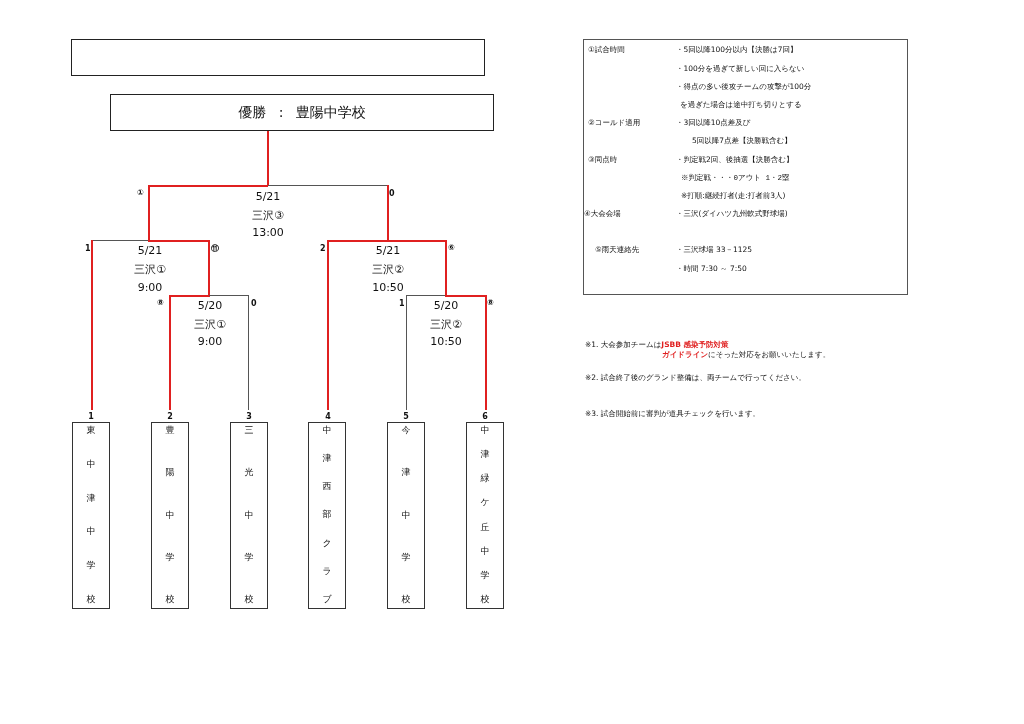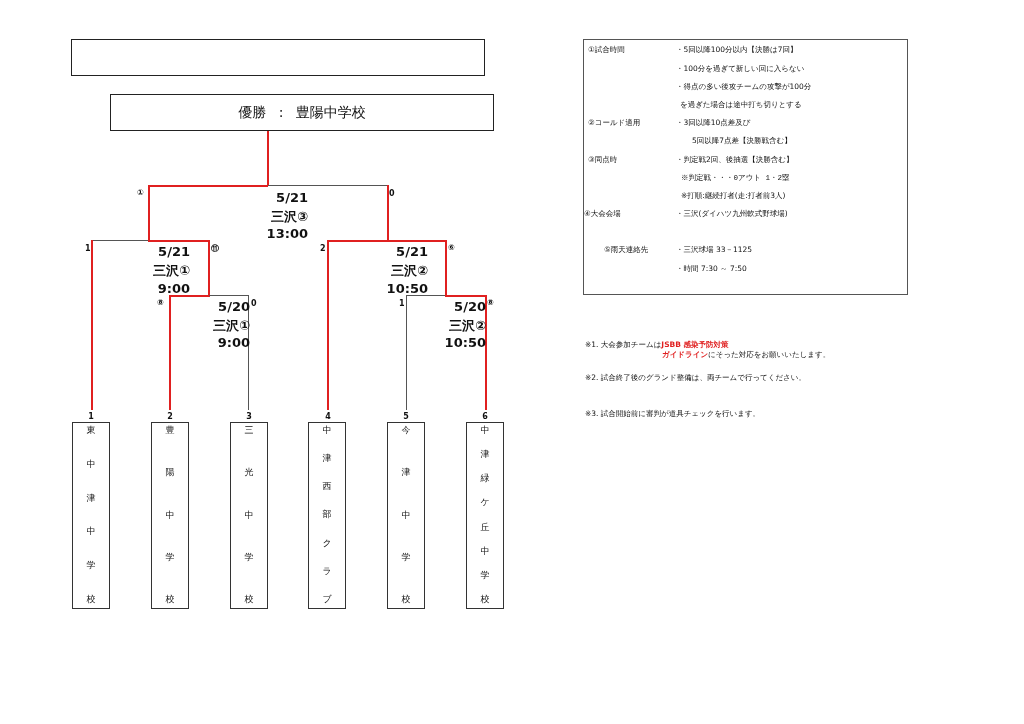--- a/index.html
+++ b/index.html
@@ -8,21 +8,21 @@
   .title-box{left:71px;top:39px;width:414px;height:37px;border:1.5px solid #222;box-sizing:border-box;text-align:center;font-size:13px;line-height:16px;padding-top:2px;}
   .champ-box{left:110px;top:94px;width:384px;height:37px;border:1.5px solid #222;box-sizing:border-box;text-align:center;font-size:14px;line-height:34px;}
   .hl{position:absolute;height:0;}
   .vl{position:absolute;width:0;}
   .g{border-color:#555;}
   .r{border-color:#e02020;}
   .hl.g{border-top:1.3px solid #555;}
   .vl.g{border-left:1.3px solid #555;}
   .hl.r{border-top:2.4px solid #e02020;}
   .vl.r{border-left:2.4px solid #e02020;}
-  .info{font-size:13px;text-align:right;width:80px;font-weight:bold;}
+  .info{font-size:11px;text-align:center;width:80px;}
   .score{font-size:8px;font-weight:bold;}
   .seed{font-size:8px;font-weight:bold;text-align:center;width:20px;}
   .team-box{width:38px;height:187px;border:1.3px solid #333;box-sizing:border-box;top:422px;display:flex;flex-direction:column;justify-content:space-between;align-items:center;padding:1px 0 2px;font-size:9px;}
   .rules-box{left:583px;top:39px;width:325px;height:256px;border:1.3px solid #555;box-sizing:border-box;}
   .rule-row{position:absolute;font-size:7.5px;white-space:nowrap;}
   .note{position:absolute;font-size:7.5px;white-space:nowrap;}
   .red{color:#e02020;font-weight:bold;}
 </style>
 </head>
 <body>
@@ -169,21 +169,21 @@
   <div class="rule-row" style="left:108px;top:96px;">5回以降7点差【決勝戦含む】</div>
 
   <div class="rule-row" style="left:4px;top:115px;">③同点時</div>
   <div class="rule-row" style="left:92px;top:115px;">・判定戦2回、後抽選【決勝含む】</div>
   <div class="rule-row" style="left:97px;top:133px;font-family:Liberation Mono, monospace;">※判定戦・・・0アウト 1・2塁</div>
   <div class="rule-row" style="left:97px;top:151px;">※打順:継続打者(走:打者前3人)</div>
 
   <div class="rule-row" style="left:0;top:169px;">④大会会場</div>
   <div class="rule-row" style="left:92px;top:169px;">・三沢(ダイハツ九州軟式野球場)</div>
 
-  <div class="rule-row" style="left:20px;top:205px;">⑤雨天連絡先</div>
+  <div class="rule-row" style="left:11px;top:205px;">⑤雨天連絡先</div>
   <div class="rule-row" style="left:92px;top:205px;">・三沢球場 33－1125</div>
   <div class="rule-row" style="left:92px;top:224px;">・時間 7:30 ～ 7:50</div>
 </div>
 
 <div class="note" style="left:585px;top:340px;">
   <span>※1. 大会参加チームは</span><span class="red">JSBB 感染予防対策</span>
 </div>
 <div class="note" style="left:662px;top:350px;">
   <span class="red">ガイドライン</span><span>にそった対応をお願いいたします。</span>
 </div>

